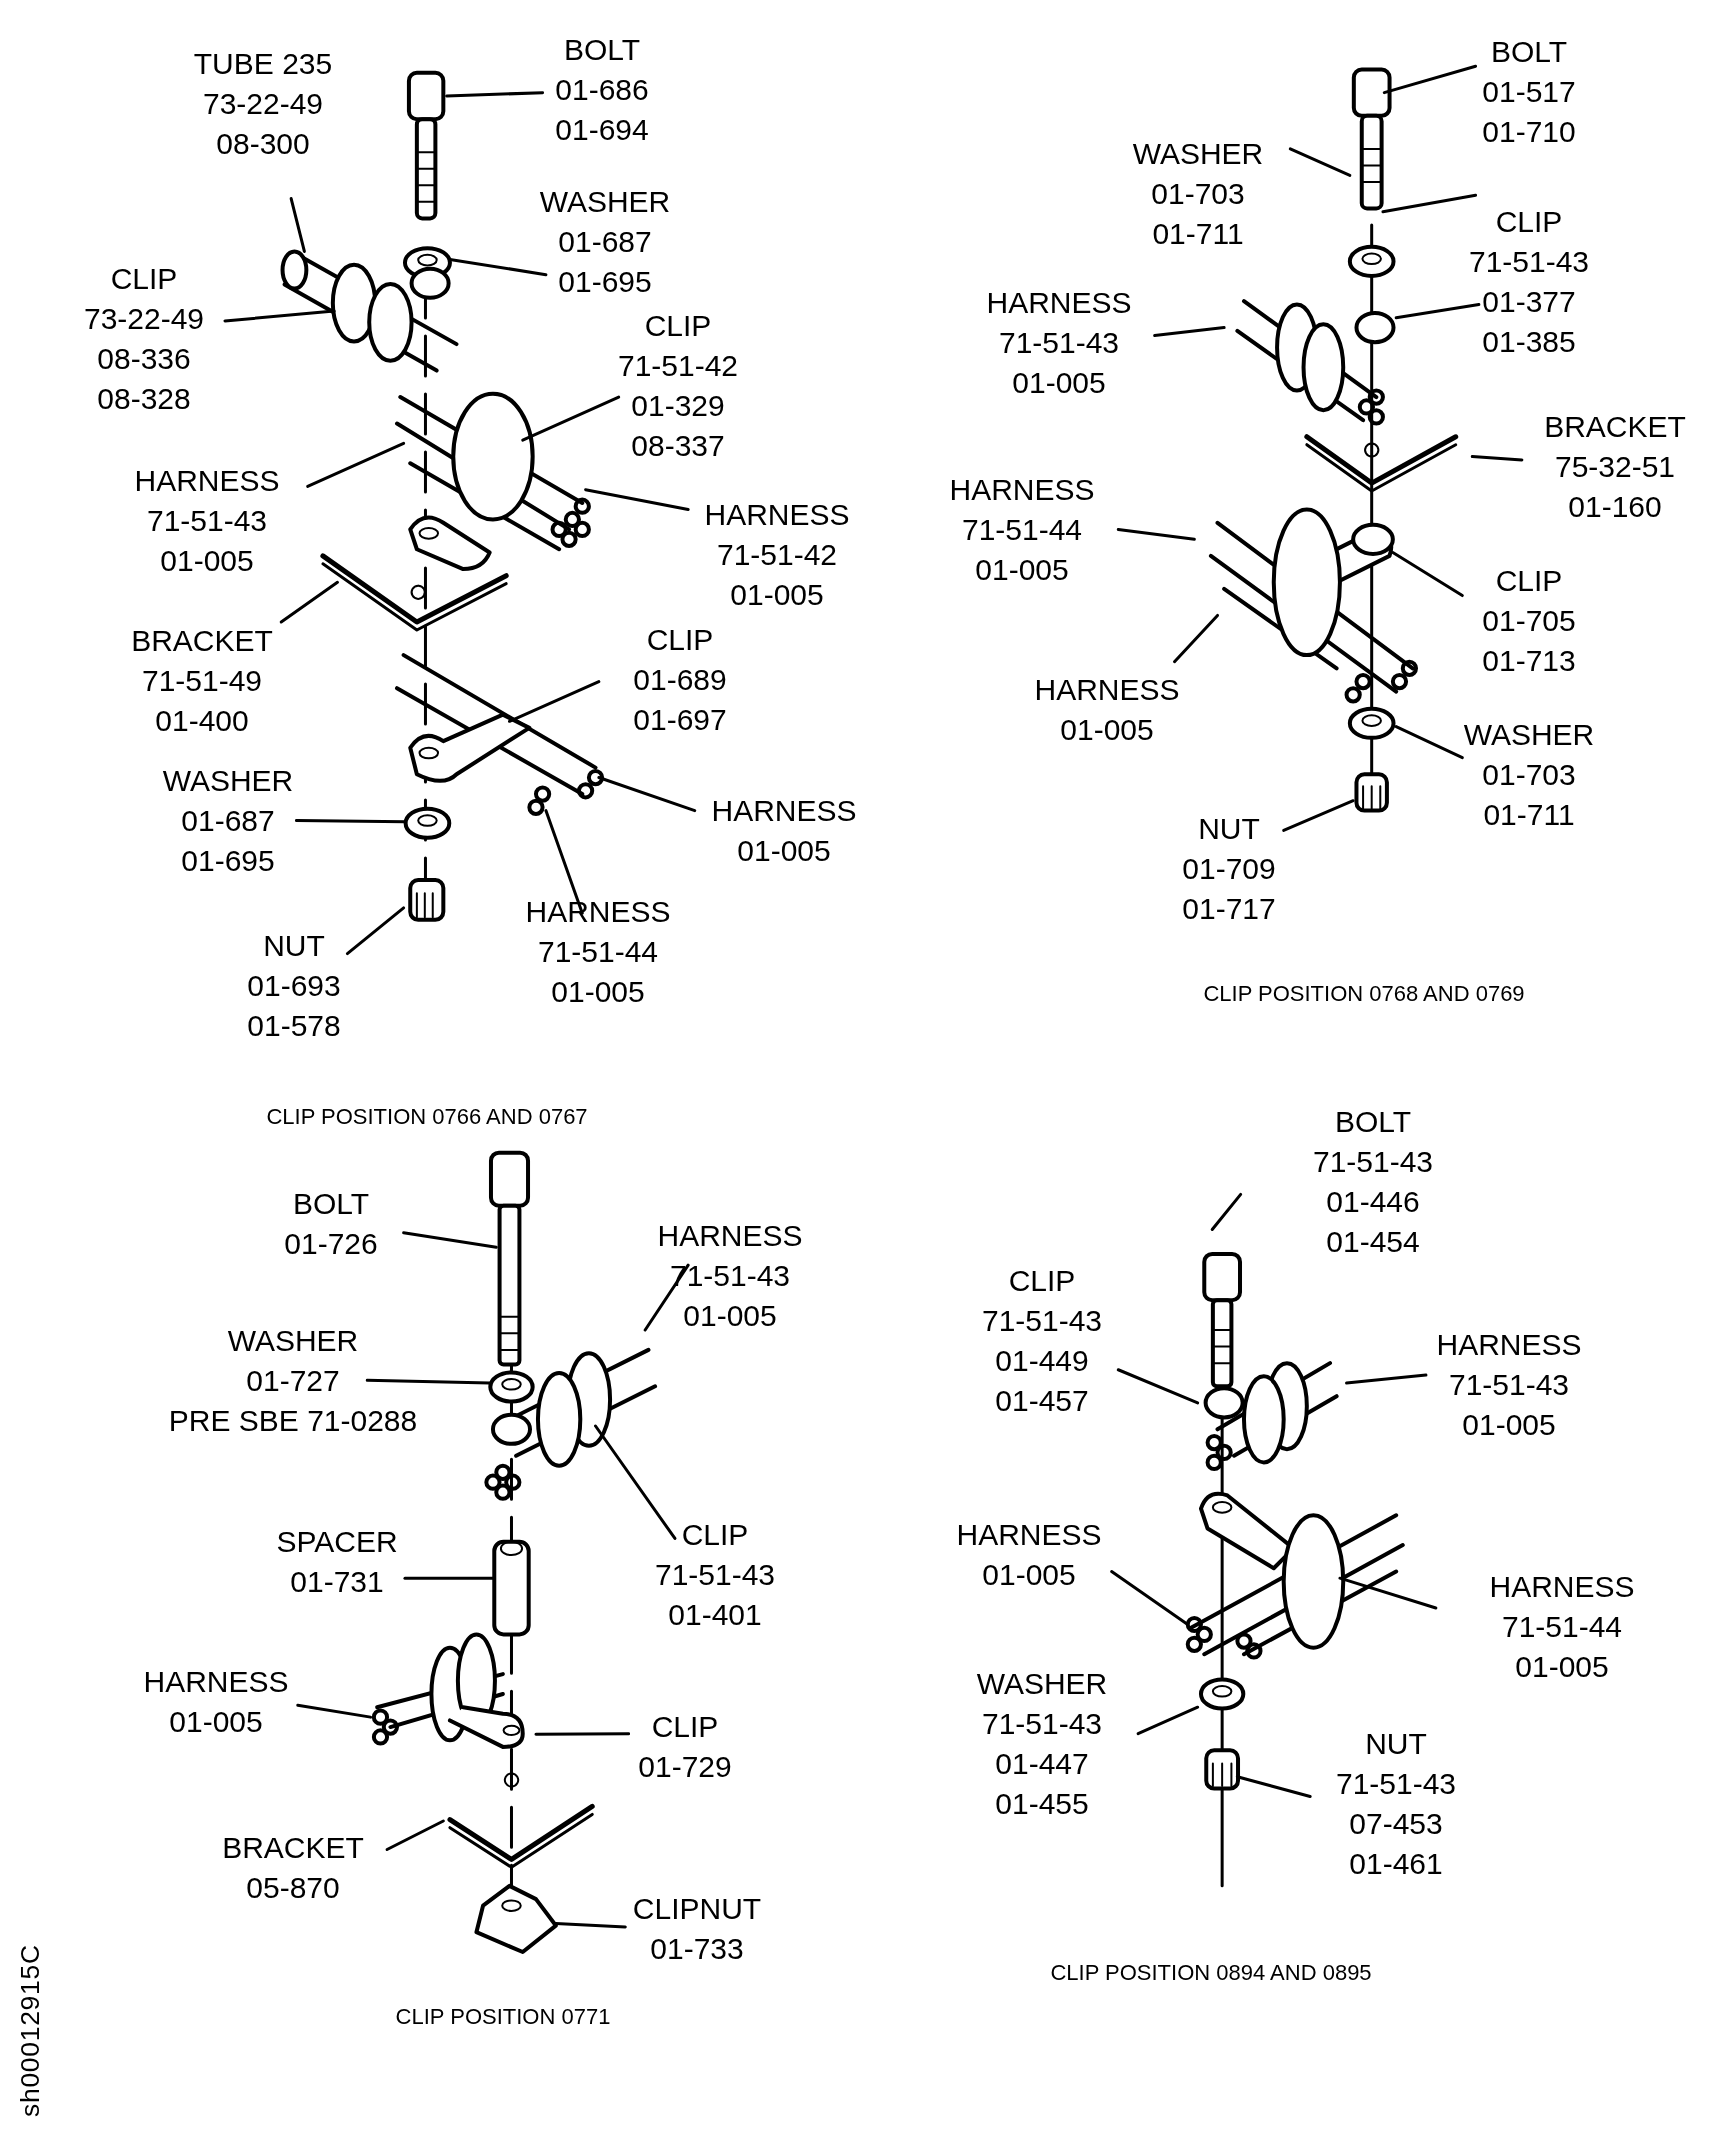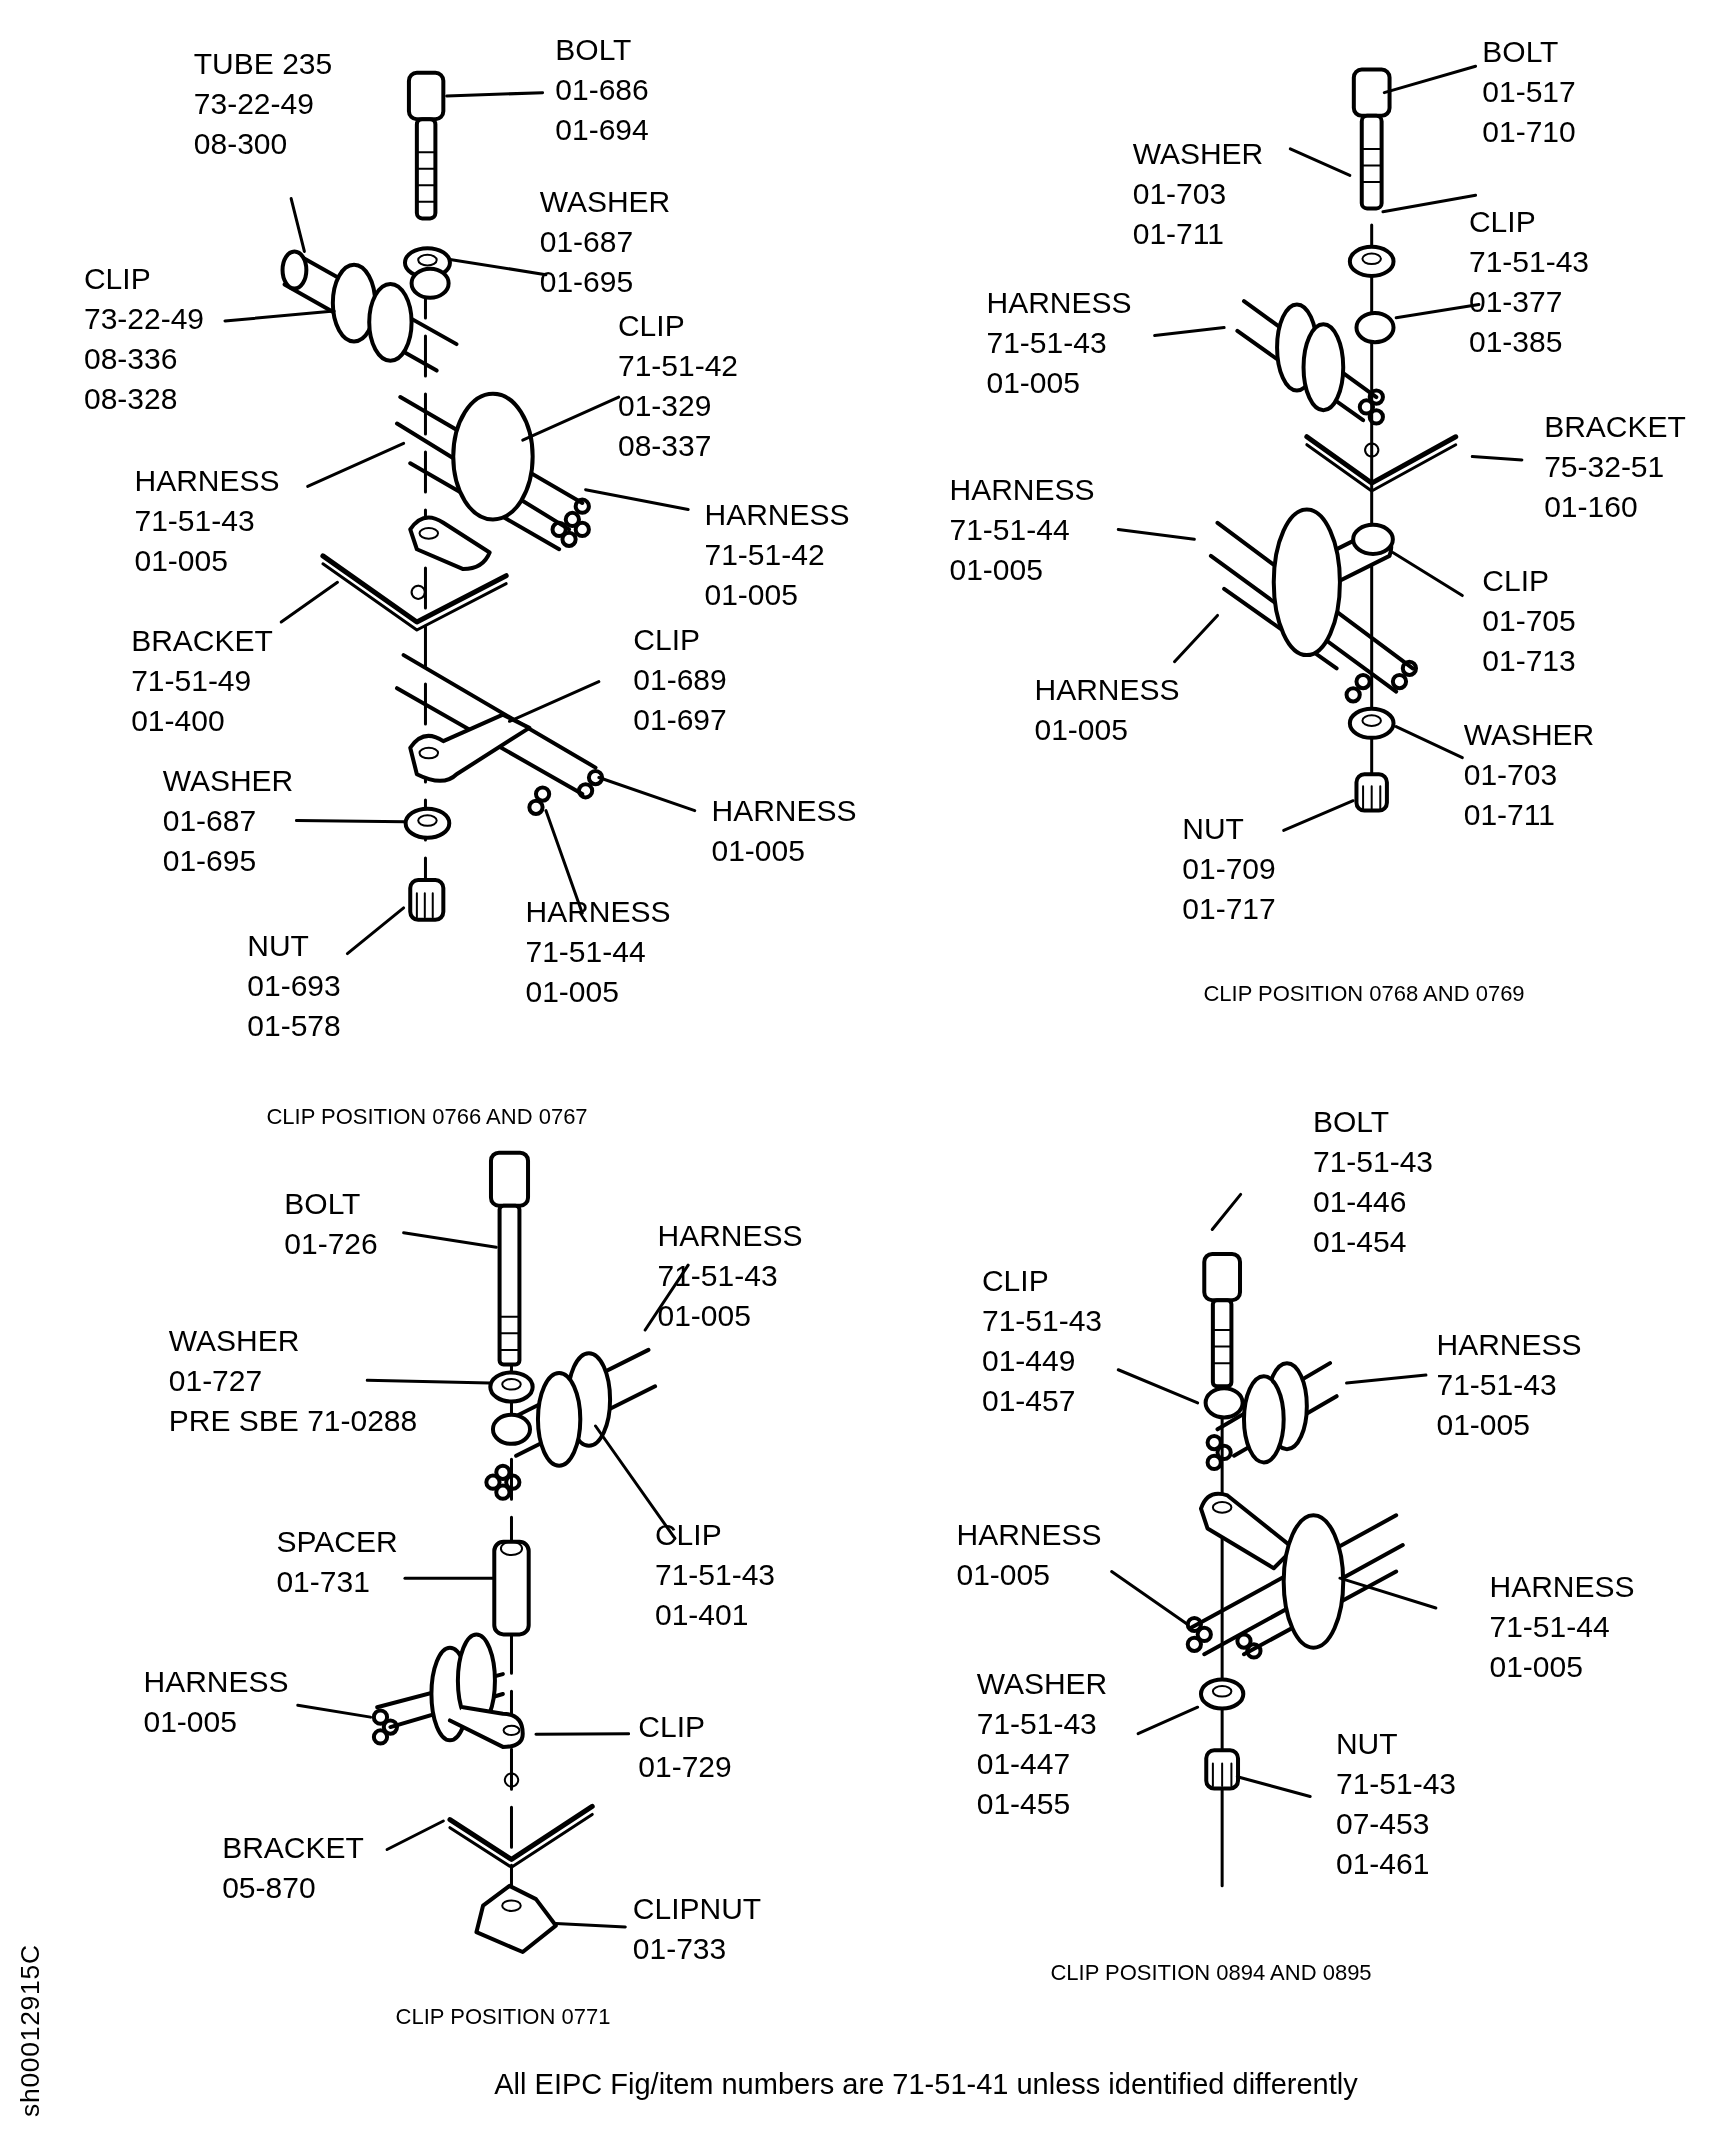--- a/index.html
+++ b/index.html
@@ -1,18 +1,18 @@
 <!DOCTYPE html>
 <html style="font-size:10.6px"><head>
 <meta charset="utf-8">
 <style>
   html, body { margin:0; padding:0; background:#ffffff; }
   #page { position:relative; width:1729px; height:2140px; background:#ffffff; overflow:hidden;
           font-family:"Liberation Sans", sans-serif; color:#000; }
-  .lbl { position:absolute; font-size:30px; line-height:40px; text-align:left; white-space:nowrap; transform:translateX(-50%); }
+  .lbl { position:absolute; font-size:30px; line-height:40px; text-align:center; white-space:nowrap; transform:translateX(-50%); }
   .lbl div { display:block; }
   .cap { position:absolute; font-size:22px; white-space:nowrap; transform:translateX(-50%); }
   .foot { position:absolute; font-size:29px; white-space:nowrap; transform:translateX(-50%); }
   .sheet { position:absolute; font-size:26.5px; white-space:nowrap; transform:rotate(-90deg); transform-origin:left top; letter-spacing:0.7px; }
   svg.art { position:absolute; left:0; top:0; width:1729px; height:2140px; }
   svg.art * { vector-effect:non-scaling-stroke; }
 </style>
 </head>
 <body>
 
@@ -465,17 +465,16 @@
     </div>
     <div class="lbl" style="left:1396px;top:1724px">
       <div>NUT</div>
         <div>71-51-43</div>
         <div>07-453</div>
         <div>01-461</div>
     </div>
     <div class="cap" style="left:1211px;top:1960px">CLIP POSITION 0894 AND 0895</div>
   </div>
 
-  <div class="foot" style="left:926px;top:2068px">All EIPC Fig/item numbers are 71-51-41 unless identified differently</div>
   <div class="sheet" style="left:14.6px;top:2117px">sh00012915C</div>
 
 </div>
 
 
 </body></html>

